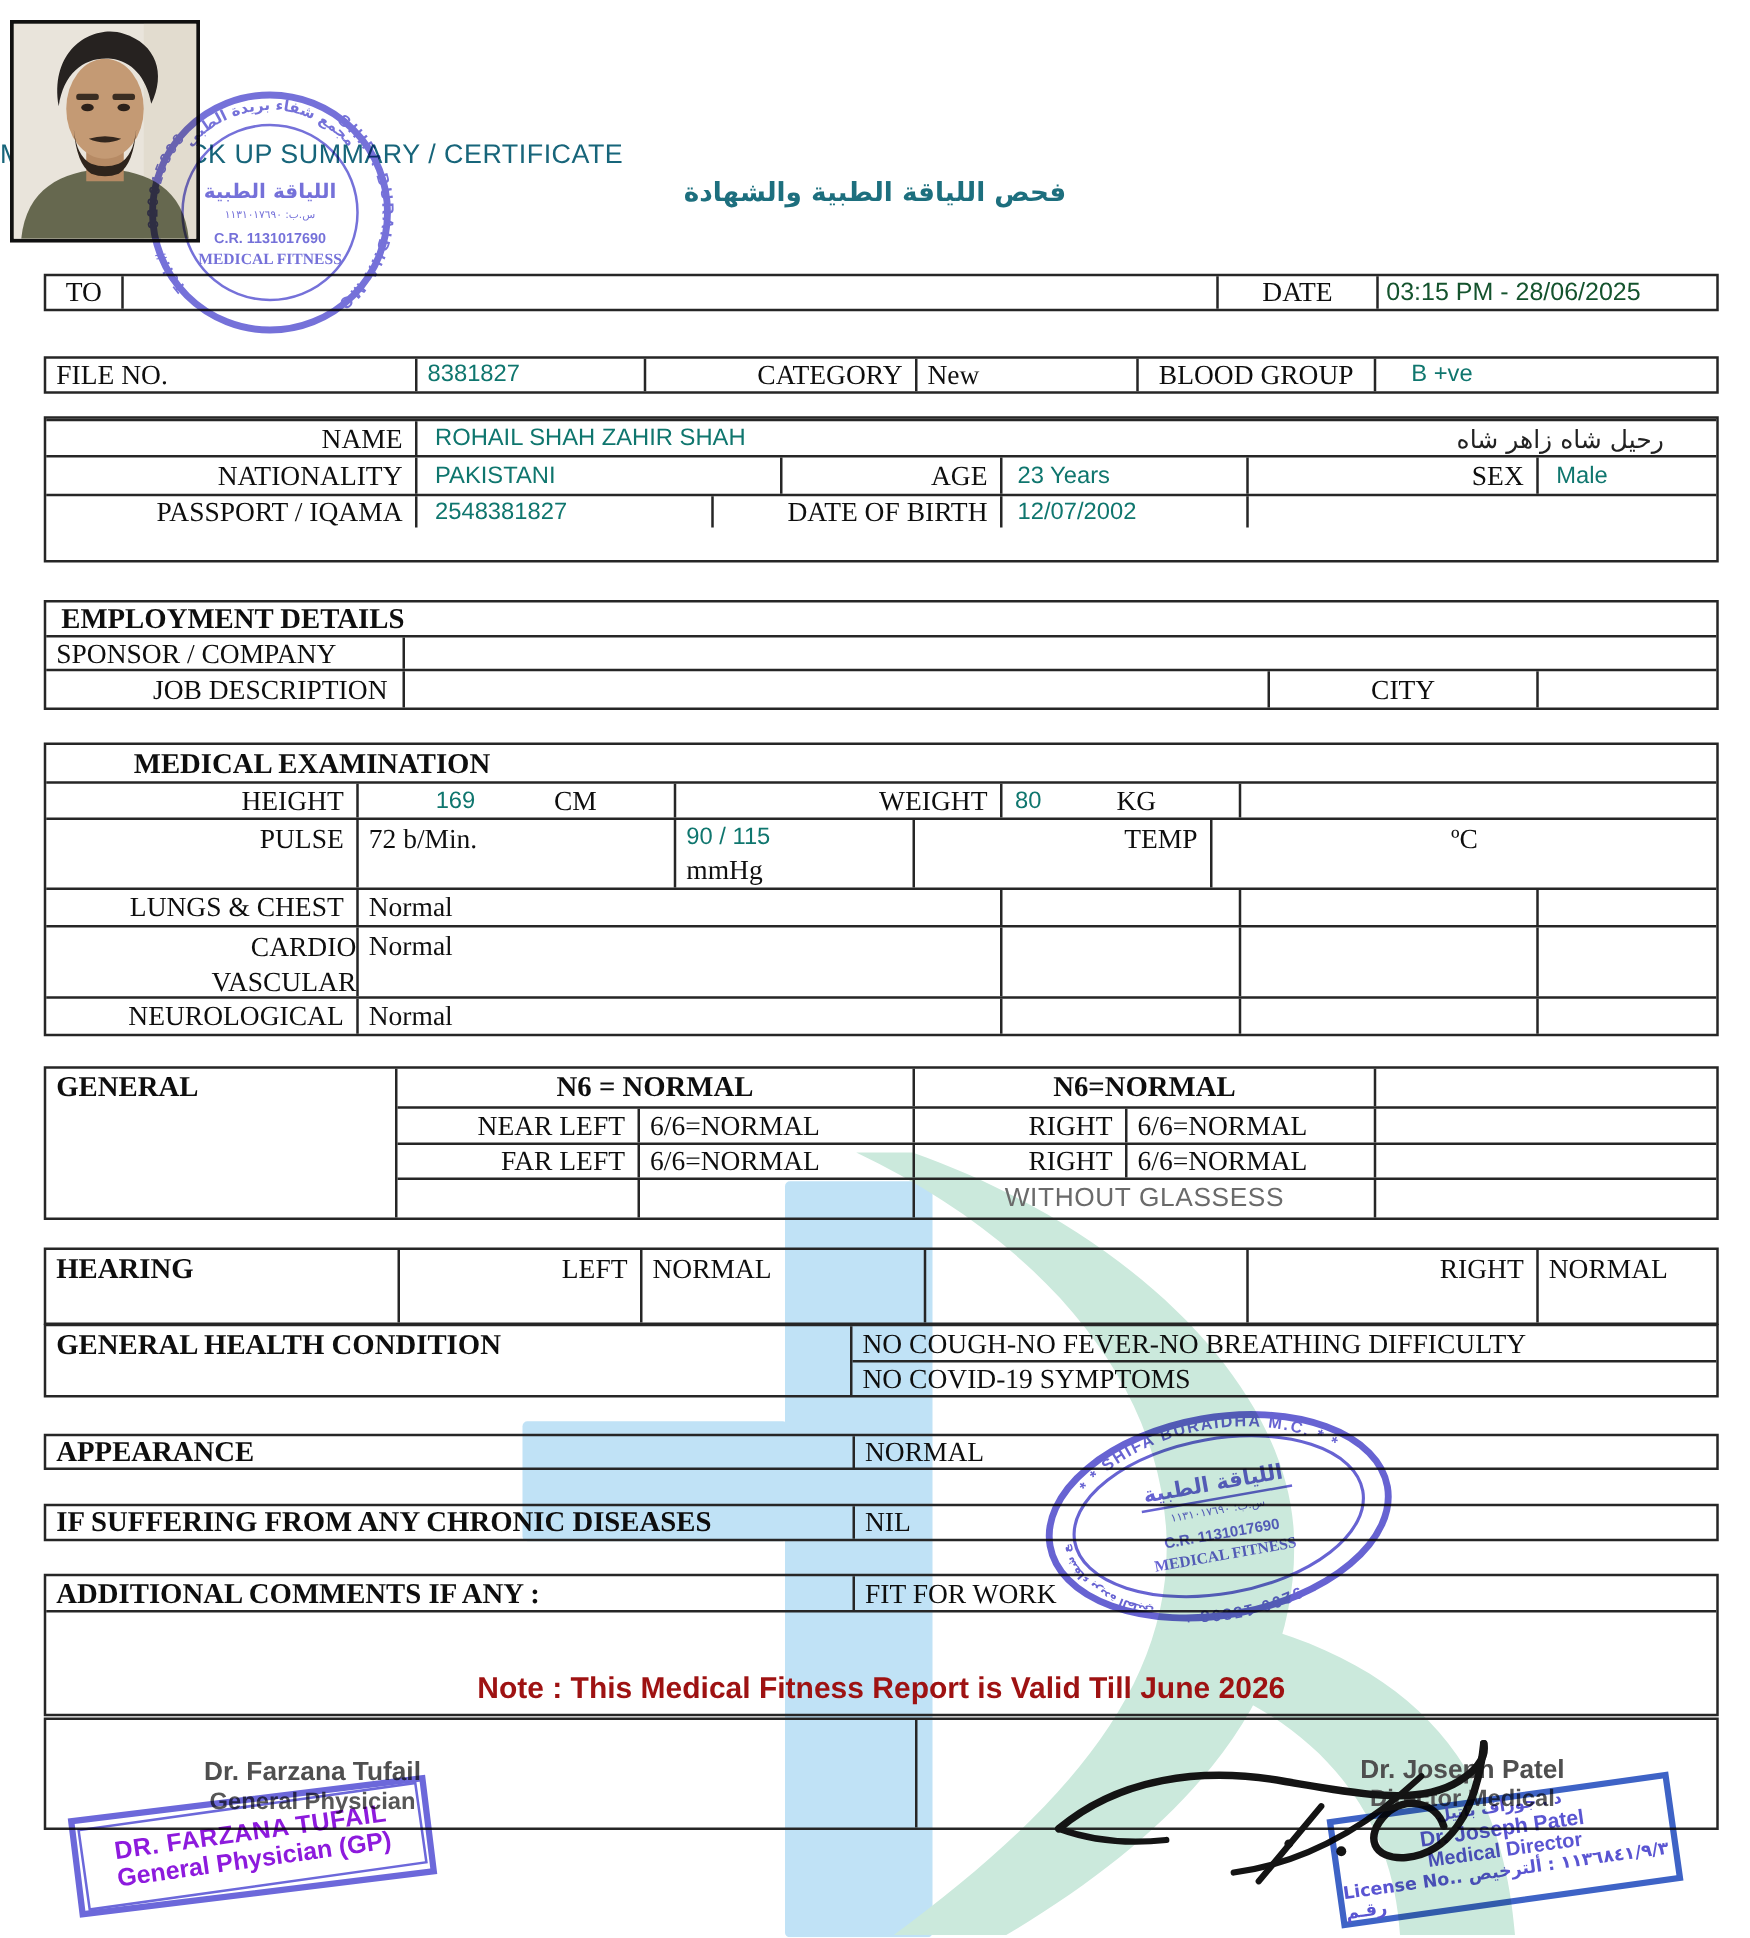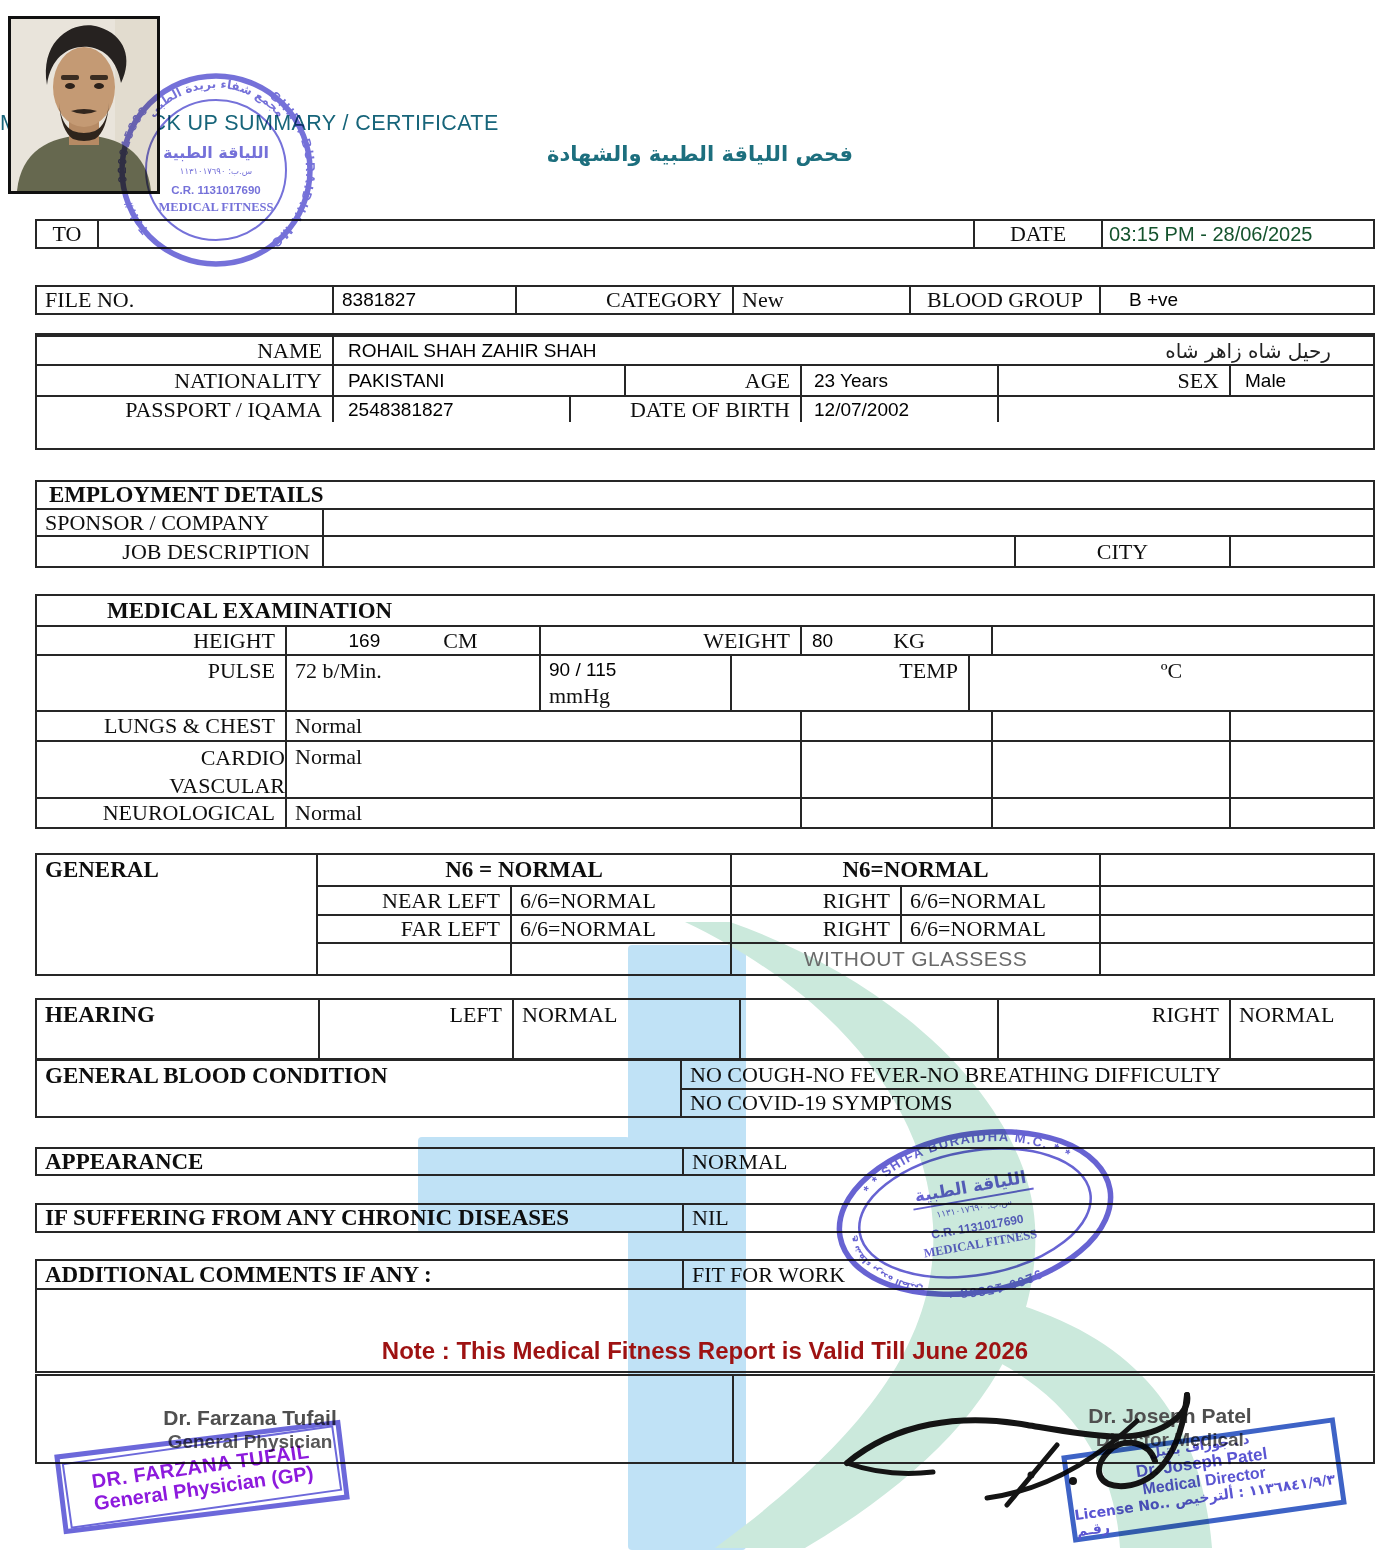--- a/index.html
+++ b/index.html
@@ -14,21 +14,21 @@
   .r.first{border-top:none;}
   .c{box-sizing:border-box;border-left:2px solid #262626;display:flex;align-items:center;
      white-space:nowrap;overflow:visible;}
   .c.first{border-left:none;}
   .c.top{align-items:flex-start;padding-top:2px;}
   .col{display:flex;flex-direction:column;flex:1;}
   
   .lab{font-family:"Liberation Serif",serif;font-size:22px;color:#0e0e0e;}
   .lab.b{font-weight:bold;font-size:23px;}
   .sval{font-family:"Liberation Serif",serif;font-size:22px;color:#101010;}
-  .gval{font-family:"Liberation Sans",sans-serif;font-size:19px;color:#000000;}
+  .gval{font-family:"Liberation Sans",sans-serif;font-size:19px;color:#0f766e;}
   .jr{justify-content:flex-end;text-align:right;}
   .jc{justify-content:center;text-align:center;}
   .title{width:100%;text-align:left;font-family:"Liberation Sans",sans-serif;
          font-weight:normal;font-size:21.5px;letter-spacing:.4px;color:#17657a;z-index:2;}
   .title-ar{width:100%;text-align:center;font-family:"DejaVu Sans",sans-serif;
             font-weight:bold;font-size:21px;color:#1d6f7e;z-index:2;}
   .docname{font-family:"Liberation Sans",sans-serif;font-weight:bold;font-size:21px;
            color:#4f4f4f;text-align:center;z-index:3;}
   .doctitle{font-family:"Liberation Sans",sans-serif;font-weight:bold;font-size:19px;
             color:#575757;text-align:center;z-index:3;}
@@ -265,21 +265,21 @@
       <div class="c first top lab b" style="width:281px;padding-left:8px">HEARING</div>
       <div class="c top lab jr" style="width:194px;padding-right:10px">LEFT</div>
       <div class="c top lab" style="width:227px;padding-left:8px">NORMAL</div>
       <div class="c" style="width:258px"></div>
       <div class="c top lab jr" style="width:232px;padding-right:10px">RIGHT</div>
       <div class="c top lab" style="flex:1;padding-left:8px">NORMAL</div>
     </div>
   </div>
 
   <div class="tbl hrow" style="left:35px;top:1059px;width:1340px;height:59px">
-    <div class="c first top lab b" style="width:645px;border-right:2px solid #262626;padding-left:8px">GENERAL BLOOD CONDITION</div>
+    <div class="c first top lab b" style="width:645px;border-right:2px solid #262626;padding-left:8px">GENERAL HEALTH CONDITION</div>
     <div class="col">
       <div class="r first" style="height:27px">
         <div class="c first lab" style="width:100%;padding-left:8px">NO COUGH-NO FEVER-NO BREATHING DIFFICULTY</div>
       </div>
       <div class="r" style="flex:1">
         <div class="c first lab" style="width:100%;padding-left:8px">NO COVID-19 SYMPTOMS</div>
       </div>
     </div>
   </div>
 

